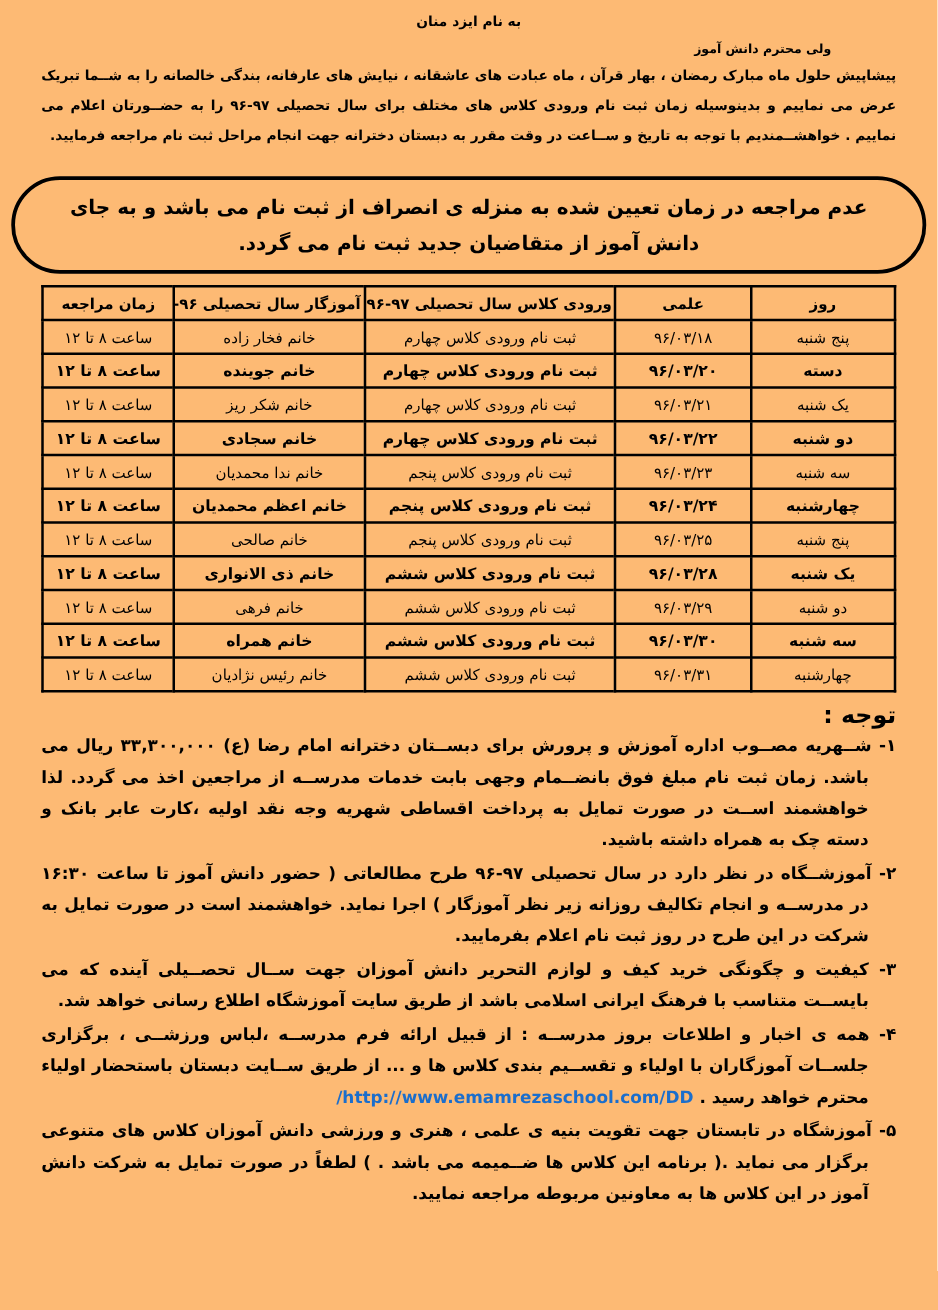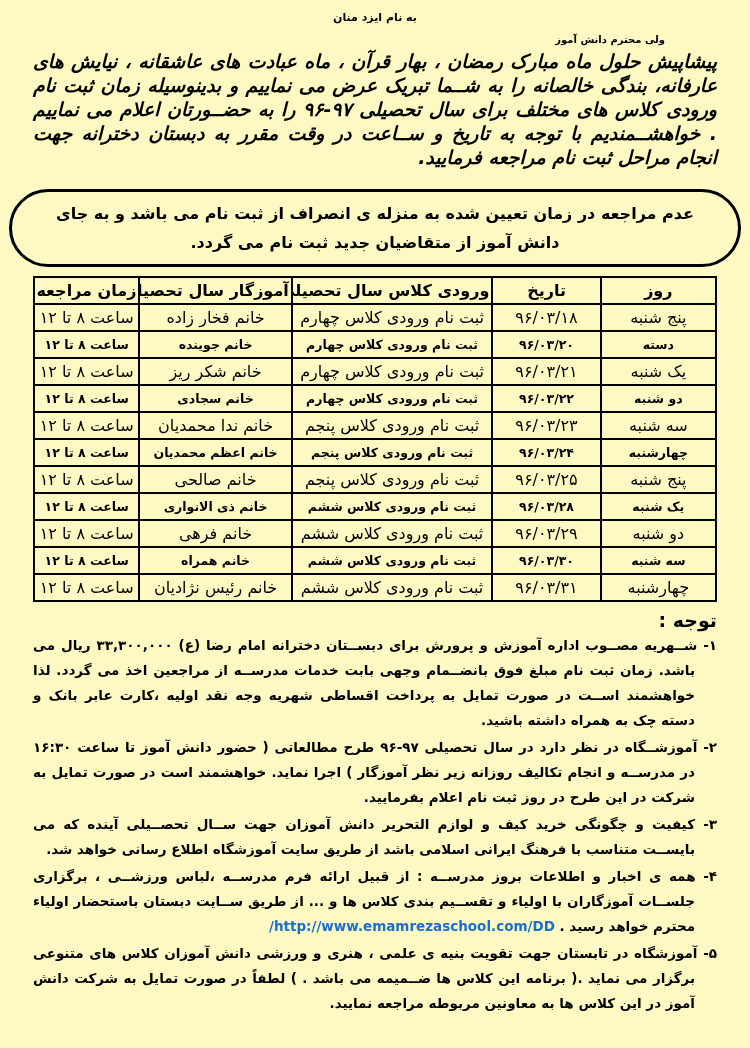--- a/index.html
+++ b/index.html
@@ -1,43 +1,43 @@
 <!DOCTYPE html>
 <html lang="fa" dir="rtl"><head>
 <meta charset="utf-8">
 <style>
   html,body { margin:0; padding:0; background:#ffffff; }
   .page {
     width:750px; height:1048px; box-sizing:border-box;
     padding:10px 33px 0 33px;
-    background:#fef9c3; color:#000;
+    background:#fdba74; color:#000;
     font-family:"DejaVu Sans", sans-serif;
     direction:rtl; overflow:hidden;
   }
   .bismillah {
     text-align:center; font-size:11px; font-weight:bold; line-height:15px;
   }
   .salutation {
     font-size:10px; font-weight:bold; margin-top:9px; padding-right:52px;
   }
   .intro {
-    font-size:19px; font-weight:bold; line-height:24px;
-    text-align:justify; margin:4px 0 5px 0;font-style:italic;
+    font-size:11px; font-weight:bold; line-height:24px;
+    text-align:justify; margin:4px 0 5px 0;
   }
   .warning-box {
     border:3px solid #000; border-radius:40px;
     margin:20px -24px 9px -24px; padding:7px 28px;
     text-align:center; font-weight:bold; font-size:16px; line-height:29px;
   }
   table.schedule {
     width:100%; border-collapse:collapse; table-layout:fixed; margin-top:2px;
   }
   table.schedule th, table.schedule td {
     border:2px solid #000; text-align:center; vertical-align:middle;
-    font-size:16px; padding:2px 2px; height:21px;
+    font-size:12px; padding:2px 2px; height:21px;
     overflow:hidden; white-space:nowrap;
   }
   table.schedule th { font-weight:bold; }
   table.schedule td { font-weight:normal; }
   table.schedule tr.bold-row td { font-weight:bold; font-size:12.5px; }
   .notes-heading { font-weight:bold; font-size:19px; margin:7px 0 2px 0; }
   .note-item {
     font-weight:bold; font-size:13.5px; line-height:25px;
     text-align:justify; margin:0 0 2px 0;
     padding-right:22px; text-indent:-22px;
@@ -63,21 +63,21 @@
     <colgroup>
       <col style="width:115px">
       <col style="width:108px">
       <col style="width:200px">
       <col style="width:152px">
       <col style="width:105px">
     </colgroup>
     <thead>
       <tr>
           <th>روز</th>
-          <th>تاریخ</th>
+          <th>علمی</th>
           <th>ورودی کلاس  سال تحصیلی ۹۷-۹۶</th>
           <th>آموزگار سال تحصیلی ۹۶-۹۵</th>
           <th>زمان مراجعه</th>
         </tr>
     </thead>
     <tbody>
         <tr>
           <td>پنج شنبه</td>
           <td>۹۶/۰۳/۱۸</td>
           <td>ثبت نام ورودی کلاس چهارم</td>

